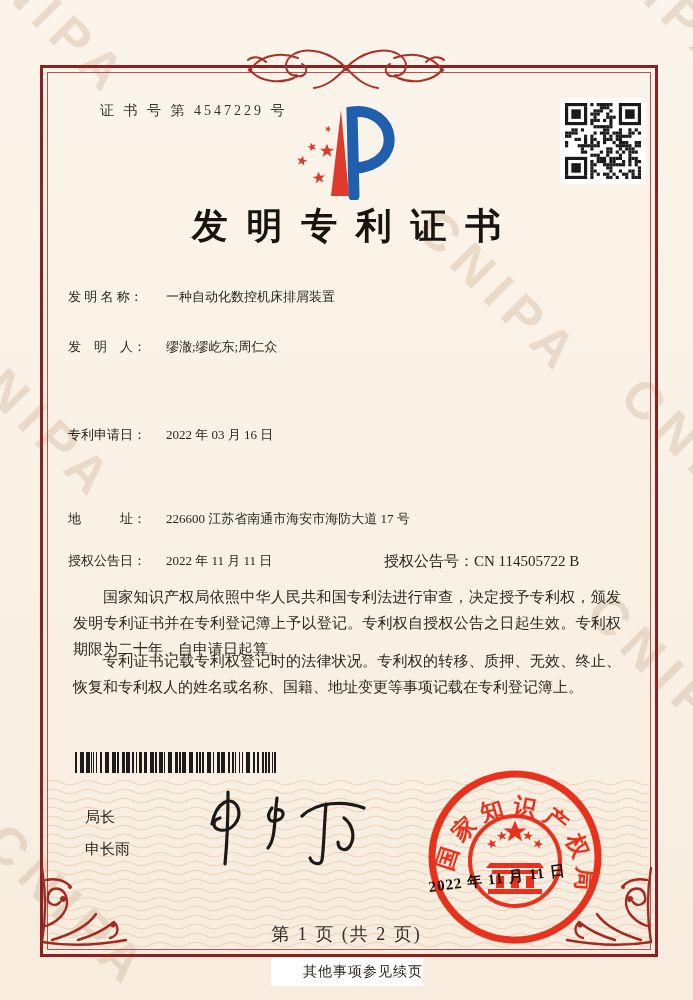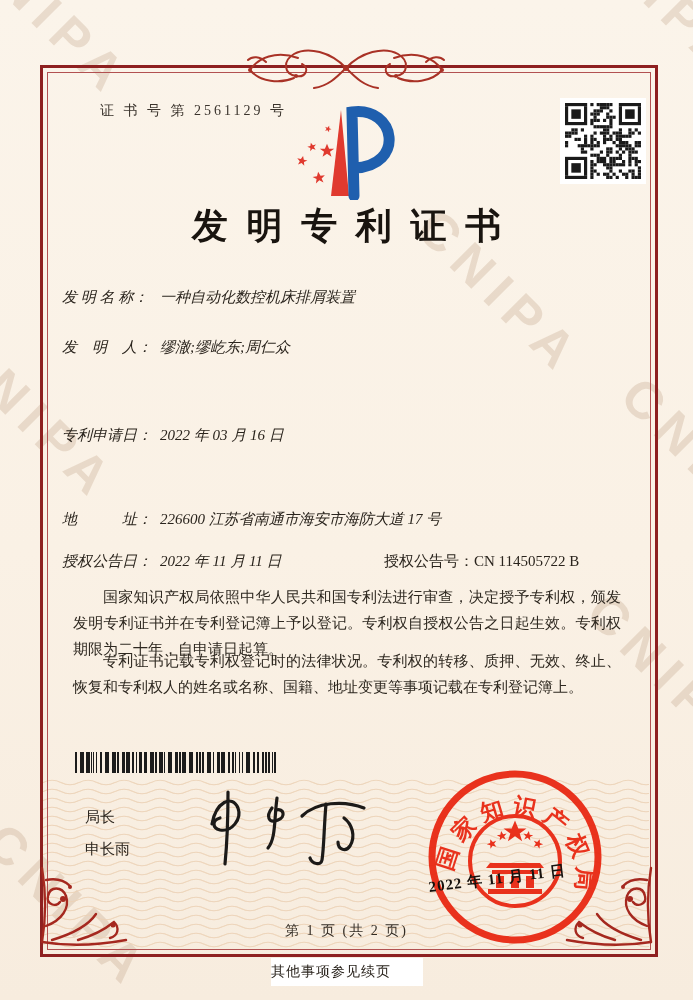--- a/index.html
+++ b/index.html
@@ -24,42 +24,42 @@
   
   .certno{position:absolute;left:100px;top:102px;font-size:14px;letter-spacing:3px;
       color:#3a332c;}
   .logo{position:absolute;left:288px;top:104px;width:122px;height:96px;}
   .qrbox{position:absolute;left:560px;top:98px;width:86px;height:86px;background:#fff;
       display:flex;align-items:center;justify-content:center;}
   .title{position:absolute;left:0;top:202px;width:693px;text-align:center;
       font-size:36px;font-weight:bold;color:#19140f;letter-spacing:0.52em;
       text-indent:0.52em;}
   
-  .frow{position:absolute;left:62px;font-size:15px;color:#2a241d;white-space:nowrap;font-style:italic;}
+  .frow{position:absolute;left:68px;font-size:13px;color:#2a241d;white-space:nowrap;}
   .frow .lab{display:inline-block;min-width:92px;}
   .frow .val{margin-left:6px;}
   .frow2{position:absolute;left:368px;font-size:15px;color:#2a241d;white-space:nowrap;margin-left:16px;}
   
   .para{position:absolute;left:73px;width:548px;font-size:15px;line-height:26px;
       color:#2e2820;text-align:justify;text-indent:2em;}
   
   .barcode{position:absolute;left:75px;top:752px;width:205px;height:21px;}
   
   .sig-title{position:absolute;left:85px;top:808px;font-size:15px;color:#2a241d;}
   .sig-name{position:absolute;left:85px;top:840px;font-size:15px;color:#2a241d;}
   .signature{position:absolute;left:198px;top:786px;width:180px;height:84px;}
   
   .seal{position:absolute;left:426px;top:768px;width:178px;height:178px;}
   .seal-date{position:absolute;left:428px;top:866px;width:196px;font-size:15px;
       font-weight:bold;color:#17120e;letter-spacing:1px;transform:rotate(-7deg);
       white-space:nowrap;}
   .pagefoot{position:absolute;left:0;top:922px;width:693px;text-align:center;
-      font-size:14px;color:#332c24;letter-spacing:2px;}
+      font-size:18px;color:#332c24;letter-spacing:2px;}
   .note{position:absolute;left:271px;top:958px;width:152px;height:28px;background:#fff;
-      text-align:left;font-size:14px;color:#2a241d;line-height:28px;letter-spacing:1px;}
+      text-align:right;font-size:14px;color:#2a241d;line-height:28px;letter-spacing:1px;}
 </style>
 </head>
 <body>
 
 <svg width="0" height="0" style="position:absolute">
   <defs>
     <polygon id="star5" points="0,-10 2.9,-3.1 10,-3.1 4.1,1.2 6.2,8.1 0,3.8 -6.2,8.1 -4.1,1.2 -10,-3.1 -2.9,-3.1"></polygon>
     <pattern id="wavepat" width="36" height="9" patternUnits="userSpaceOnUse">
       <path d="M0 4.5 Q 9 0 18 4.5 T 36 4.5" fill="none" stroke="#ecd2b6" stroke-width="1.1"></path>
     </pattern>
@@ -129,21 +129,21 @@
       <path d="M42 78 C56 74 68 68 78 60 C84 66 82 74 74 76"></path>
       <path d="M10 18 C20 16 28 18 34 24"></path>
     </g>
     <g fill="#a5281f">
       <circle cx="27" cy="37" r="3"></circle>
         <circle cx="77" cy="63" r="2.5"></circle>
       <circle cx="34" cy="25" r="2"></circle>
     </g>
   </svg>
 
-  <div class="certno">证 书 号 第 2561129 号</div>
+  <div class="certno">证 书 号 第 4547229 号</div>
 
   <svg class="logo" viewBox="0 0 122 96">
     <g fill="#e03a2f">
       <use href="#star5" transform="translate(39,47) scale(0.72)"></use>
       <use href="#star5" transform="translate(24,43) scale(0.45) rotate(-15)"></use>
       <use href="#star5" transform="translate(14,57) scale(0.52) rotate(12)"></use>
       <use href="#star5" transform="translate(31,74) scale(0.62) rotate(-8)"></use>
       <use href="#star5" transform="translate(40,25) scale(0.34) rotate(20)"></use>
       <polygon points="43,92 61,92 53,6"></polygon>
     </g>

